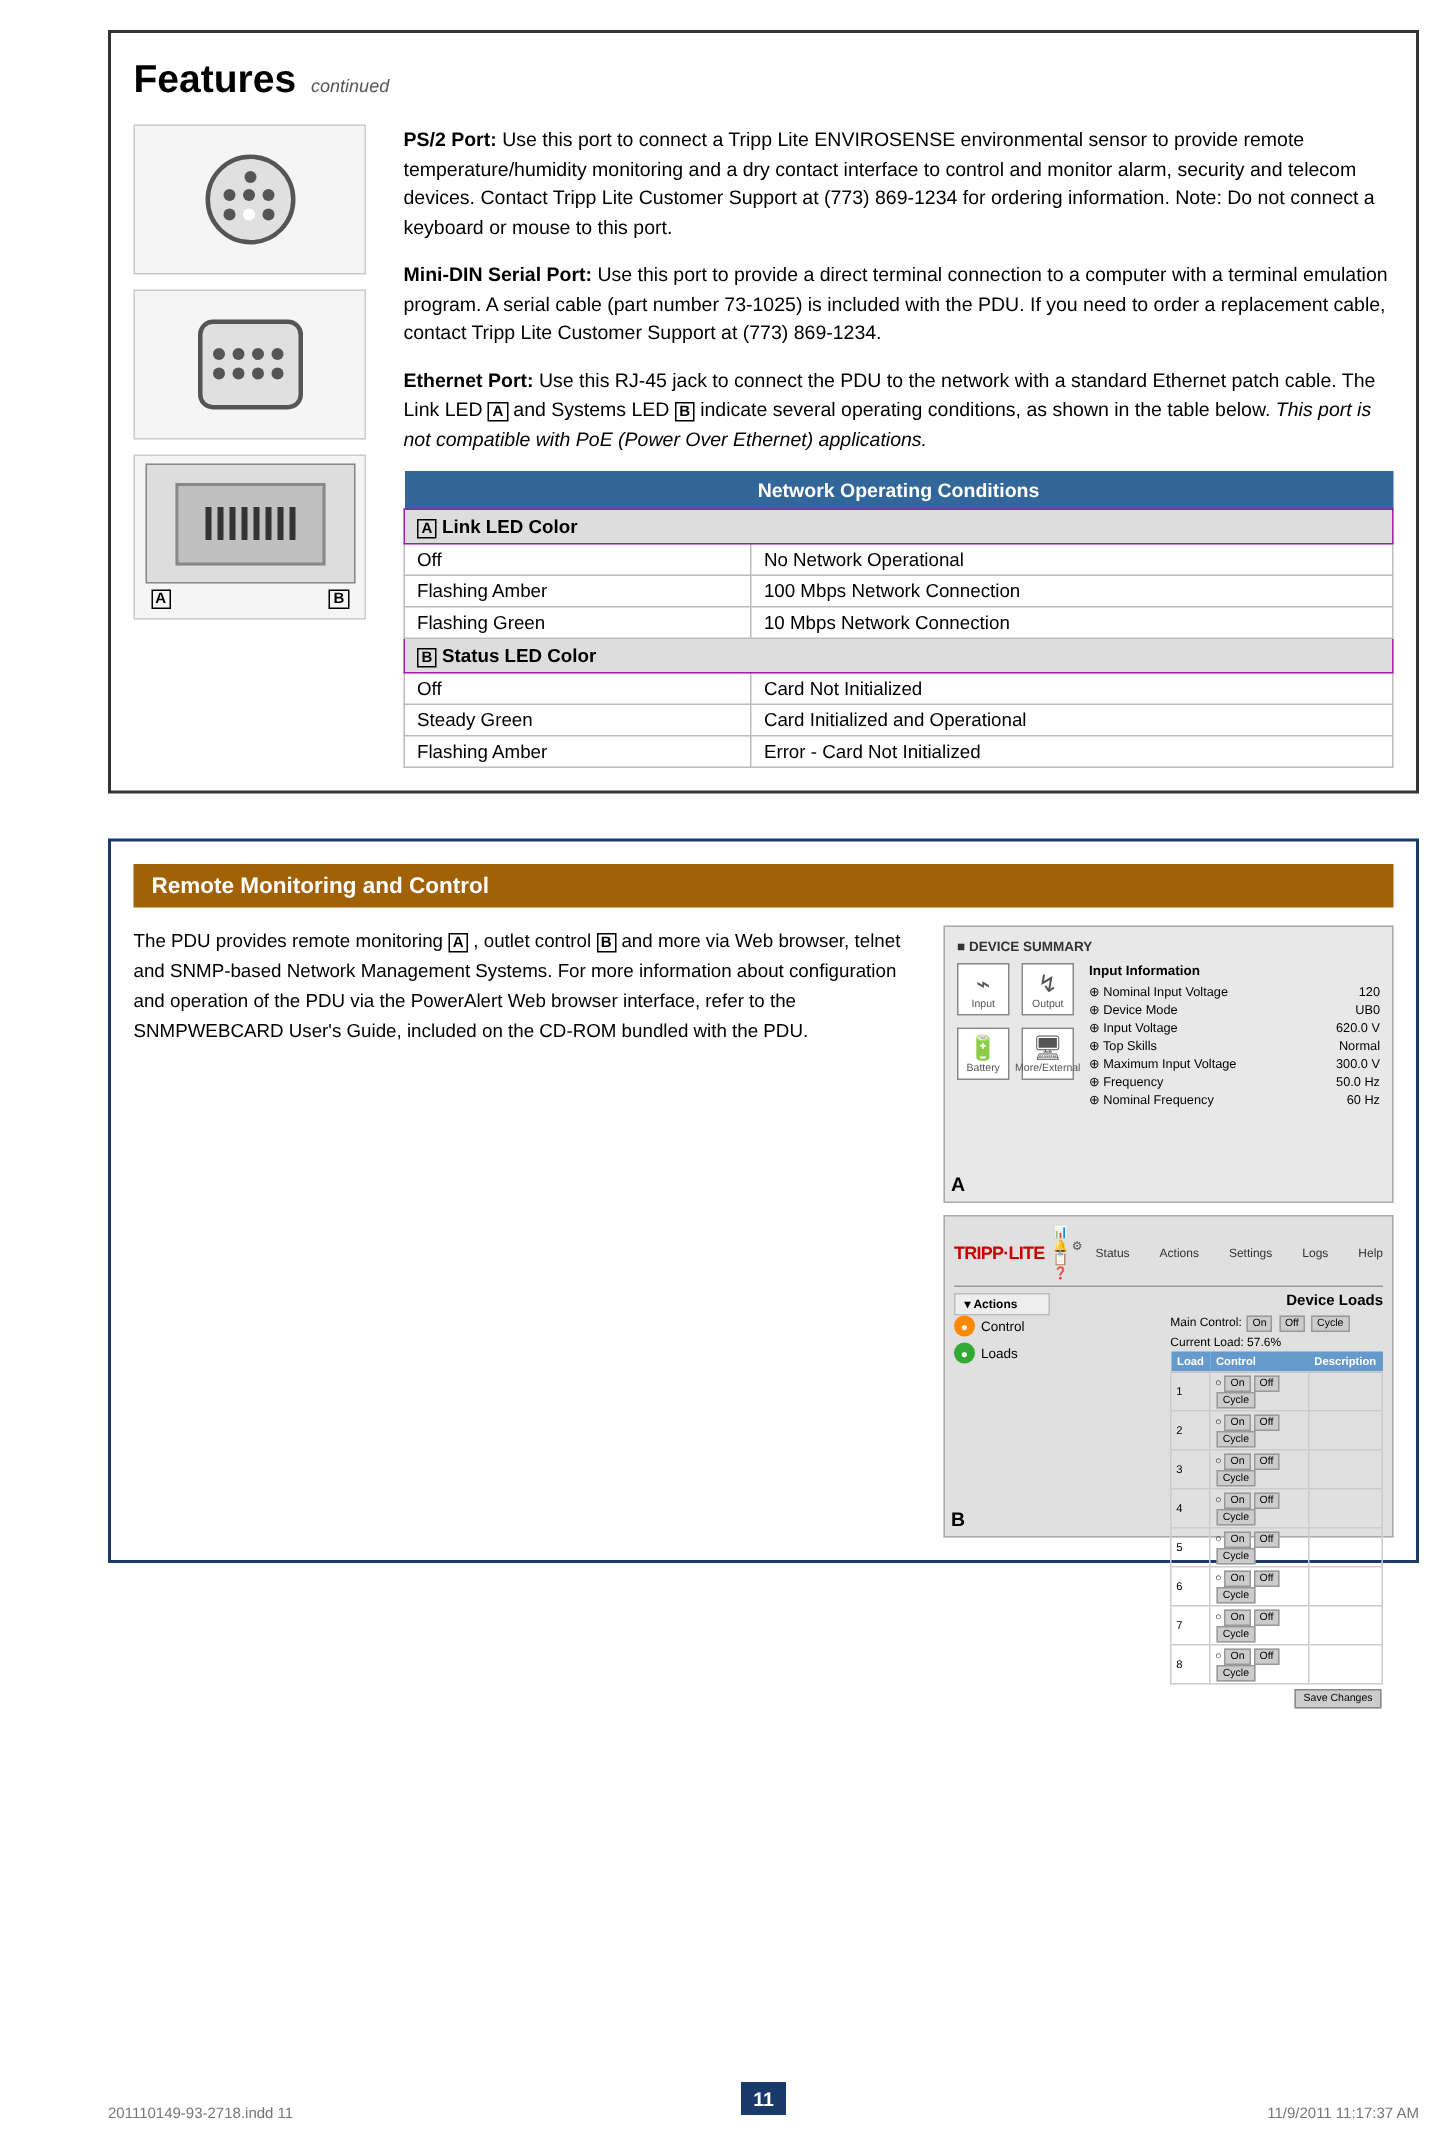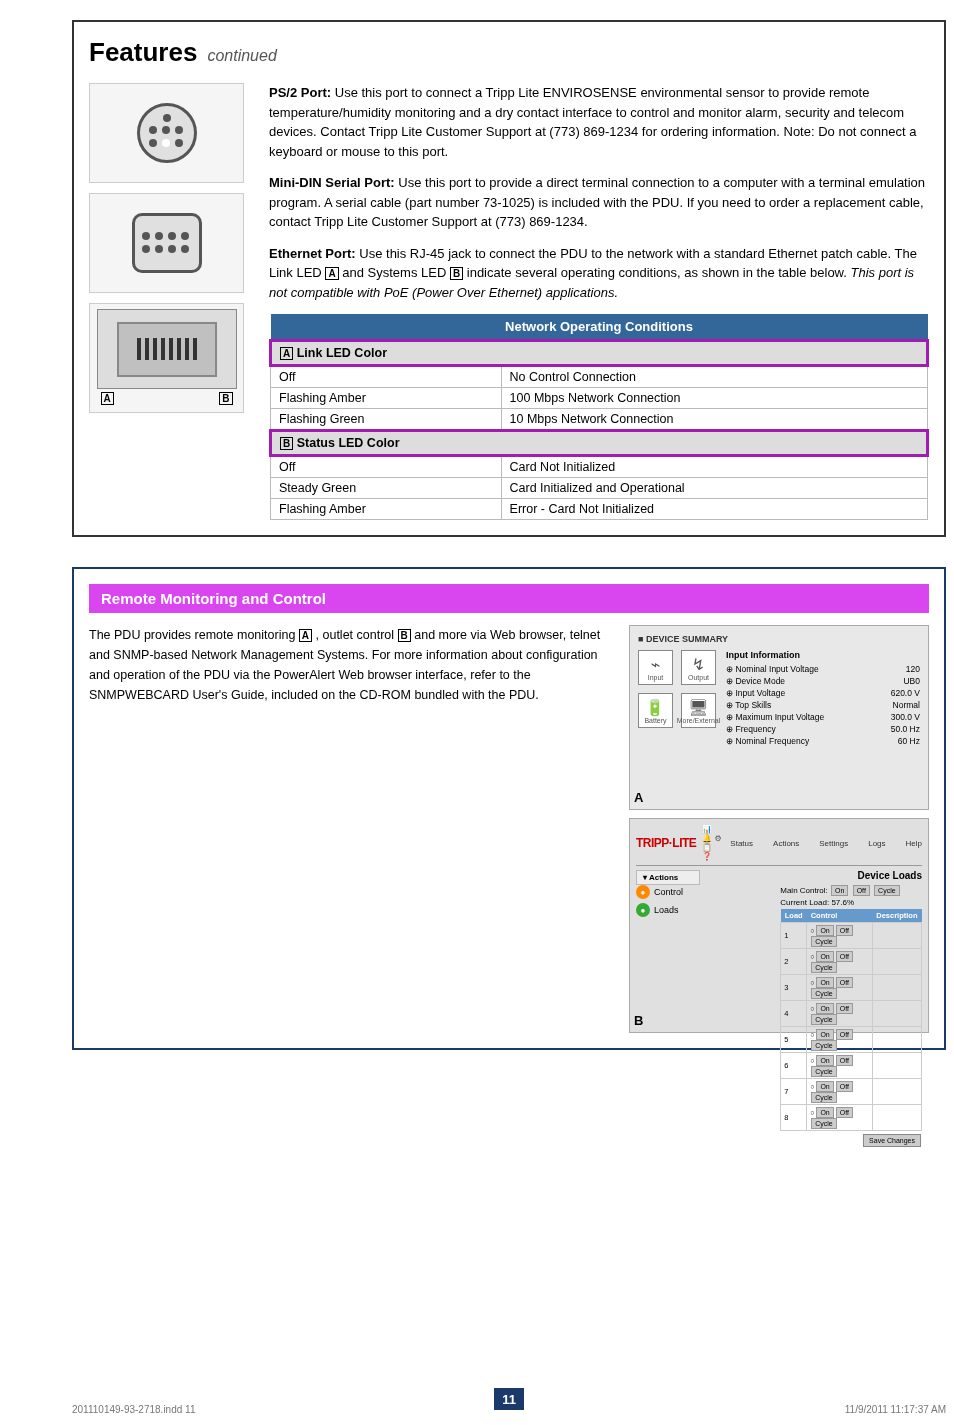--- a/index.html
+++ b/index.html
@@ -33,21 +33,21 @@
       margin-bottom: 15px;
     }
 
     .features-title {
       font-size: 26px;
       font-weight: bold;
       margin-right: 10px;
     }
 
     .features-subtitle {
-      font-size: 16px;
+      font-size: 12px;
       font-style: italic;
       color: #555;
     }
 
     .features-content {
       display: flex;
       gap: 20px;
     }
 
     .features-images {
@@ -98,21 +98,21 @@
       font-size: 13px;
     }
 
     .network-table .section-header {
       background: #ddd;
       font-weight: bold;
       padding: 4px 8px;
     }
 
     .network-table td {
-      border: 3px solid #a21caf;
+      border: 1px solid #a21caf;
       padding: 3px 8px;
     }
 
     .network-table tr:not(.header-row):not(.section-header-row) td {
       border: 1px solid #bbb;
     }
 
     
     .config-section {
       background: #1a3a6b;
@@ -126,21 +126,21 @@
       font-weight: bold;
     }
 
     .config-body {
       border: 2px solid #1a3a6b;
       padding: 15px;
       margin-top: 0;
     }
 
     .remote-monitoring-header {
-      background: #d946ef;
+      background: #a16207;
       color: #fff;
       padding: 6px 12px;
       font-size: 15px;
       font-weight: bold;
       margin-bottom: 12px;
     }
 
     .remote-content {
       display: flex;
       gap: 20px;
@@ -474,21 +474,21 @@
           </thead>
           <tbody>
             <tr class="section-header-row">
               <td colspan="2" class="section-header">
                 <span style="border:1.5px solid #000;padding:0 2px;font-size:10px;font-weight:bold;">A</span>
                 <span>Link LED Color</span>
               </td>
             </tr>
             <tr>
               <td>Off</td>
-              <td>No Control Connection</td>
+              <td>No Network Operational</td>
             </tr>
             <tr>
               <td>Flashing Amber</td>
               <td>100 Mbps Network Connection</td>
             </tr>
             <tr>
               <td>Flashing Green</td>
               <td>10 Mbps Network Connection</td>
             </tr>
             <tr class="section-header-row">

